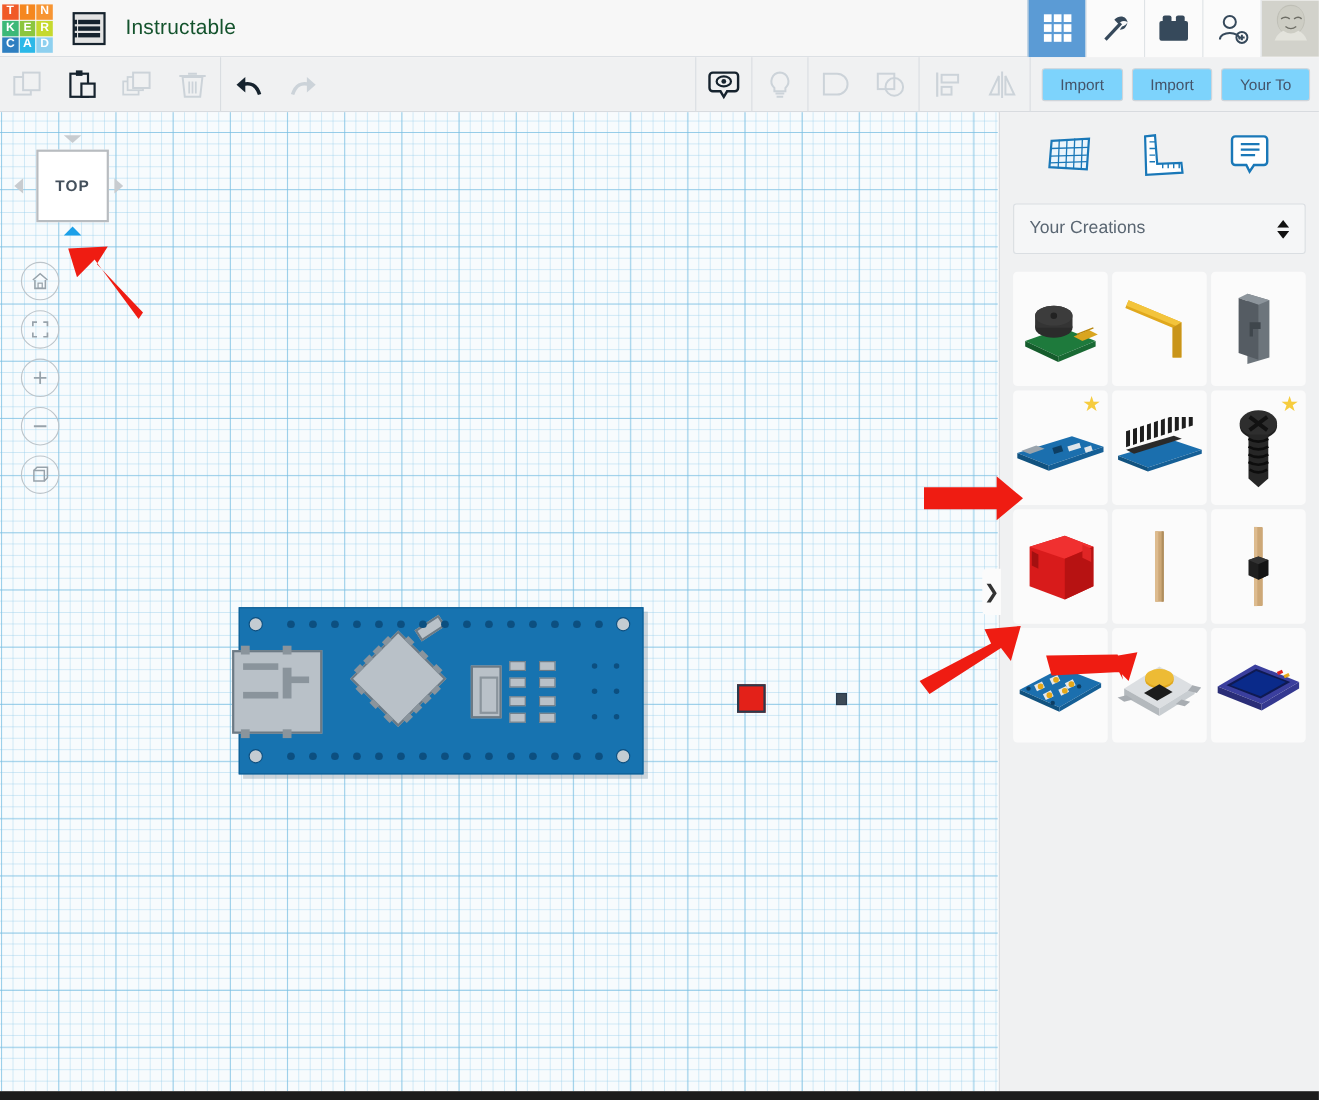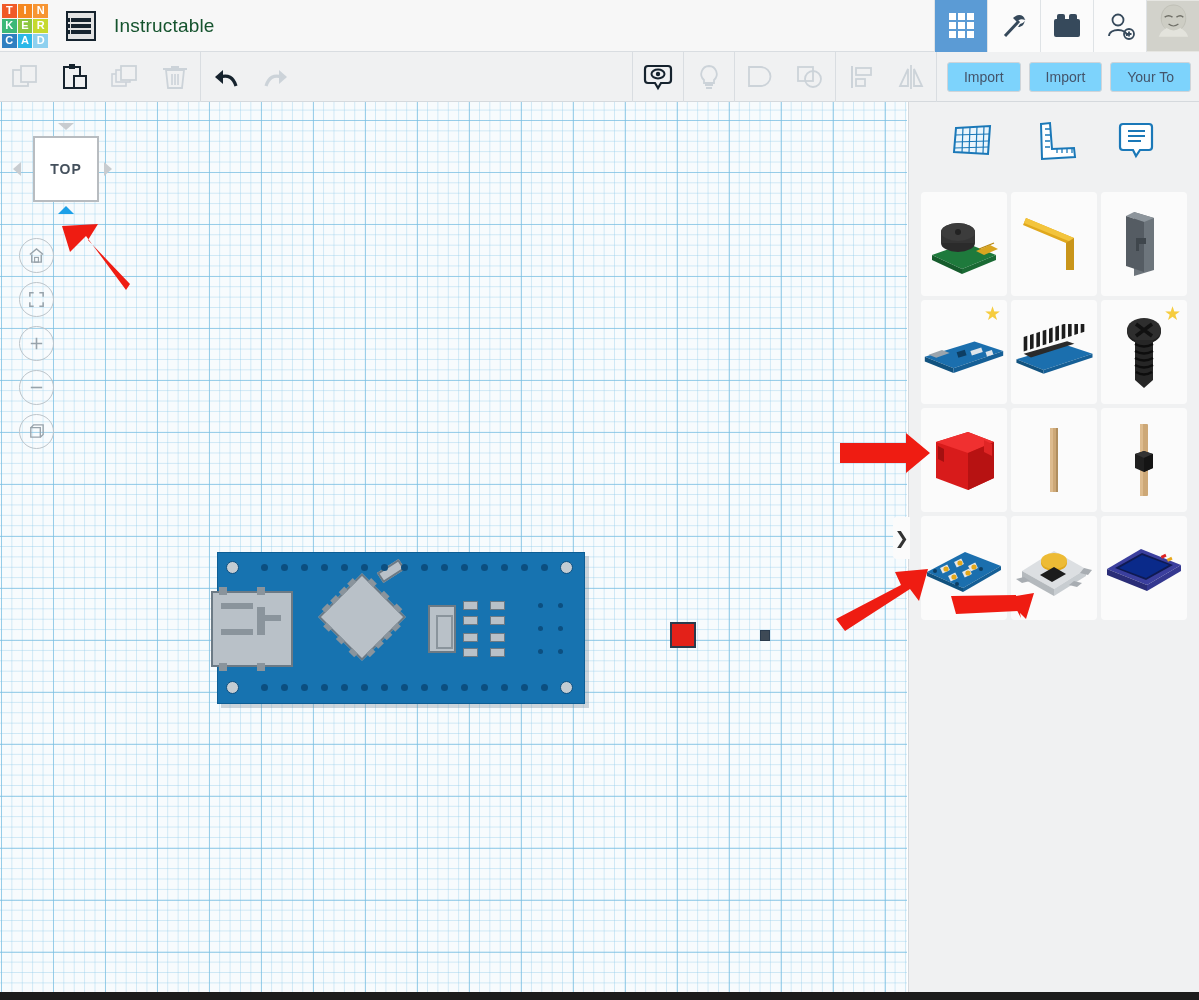--- a/index.html
+++ b/index.html
@@ -542,20 +542,31 @@
         </svg>
       </div>
       <div>
         <svg width="48" height="48" viewBox="0 0 48 48">
           <path d="M11 8 h26 a3 3 0 0 1 3 3 v20 a3 3 0 0 1 -3 3 h-9 l-4 6 l-3 -6 h-10 a3 3 0 0 1 -3 -3 v-20 a3 3 0 0 1 3 -3Z" stroke="#1a78b8" stroke-width="2.2" fill="#fff"></path>
           <path d="M16 15 h17 M16 20 h17 M16 25 h13" stroke="#1a78b8" stroke-width="2"></path>
         </svg>
       </div>
     </div>
 
+    <div class="select-box">
+      <span>Your Creations</span>
+      <span class="caret">
+        <svg width="11" height="7" viewBox="0 0 11 7">
+            <path d="M5.5 0 L11 7 L0 7 Z" fill="#111"></path>
+          </svg>
+        <svg width="11" height="7" viewBox="0 0 11 7">
+            <path d="M5.5 7 L0 0 L11 0 Z" fill="#111"></path>
+          </svg>
+      </span>
+    </div>
 
 
     <div class="shape-grid">
 
       <div class="shape-cell">
         <svg width="80" height="70" viewBox="0 0 80 70">
           <path d="M8 46 L38 60 L72 46 L42 34 Z" fill="#1e7a3c"></path>
           <path d="M8 46 v5 L38 65 v-5 Z" fill="#155c2c"></path>
           <path d="M38 60 v5 L72 51 v-5 Z" fill="#1a6a34"></path>
           <ellipse cx="34" cy="34" rx="17" ry="9" fill="#2b2b2b"></ellipse>

